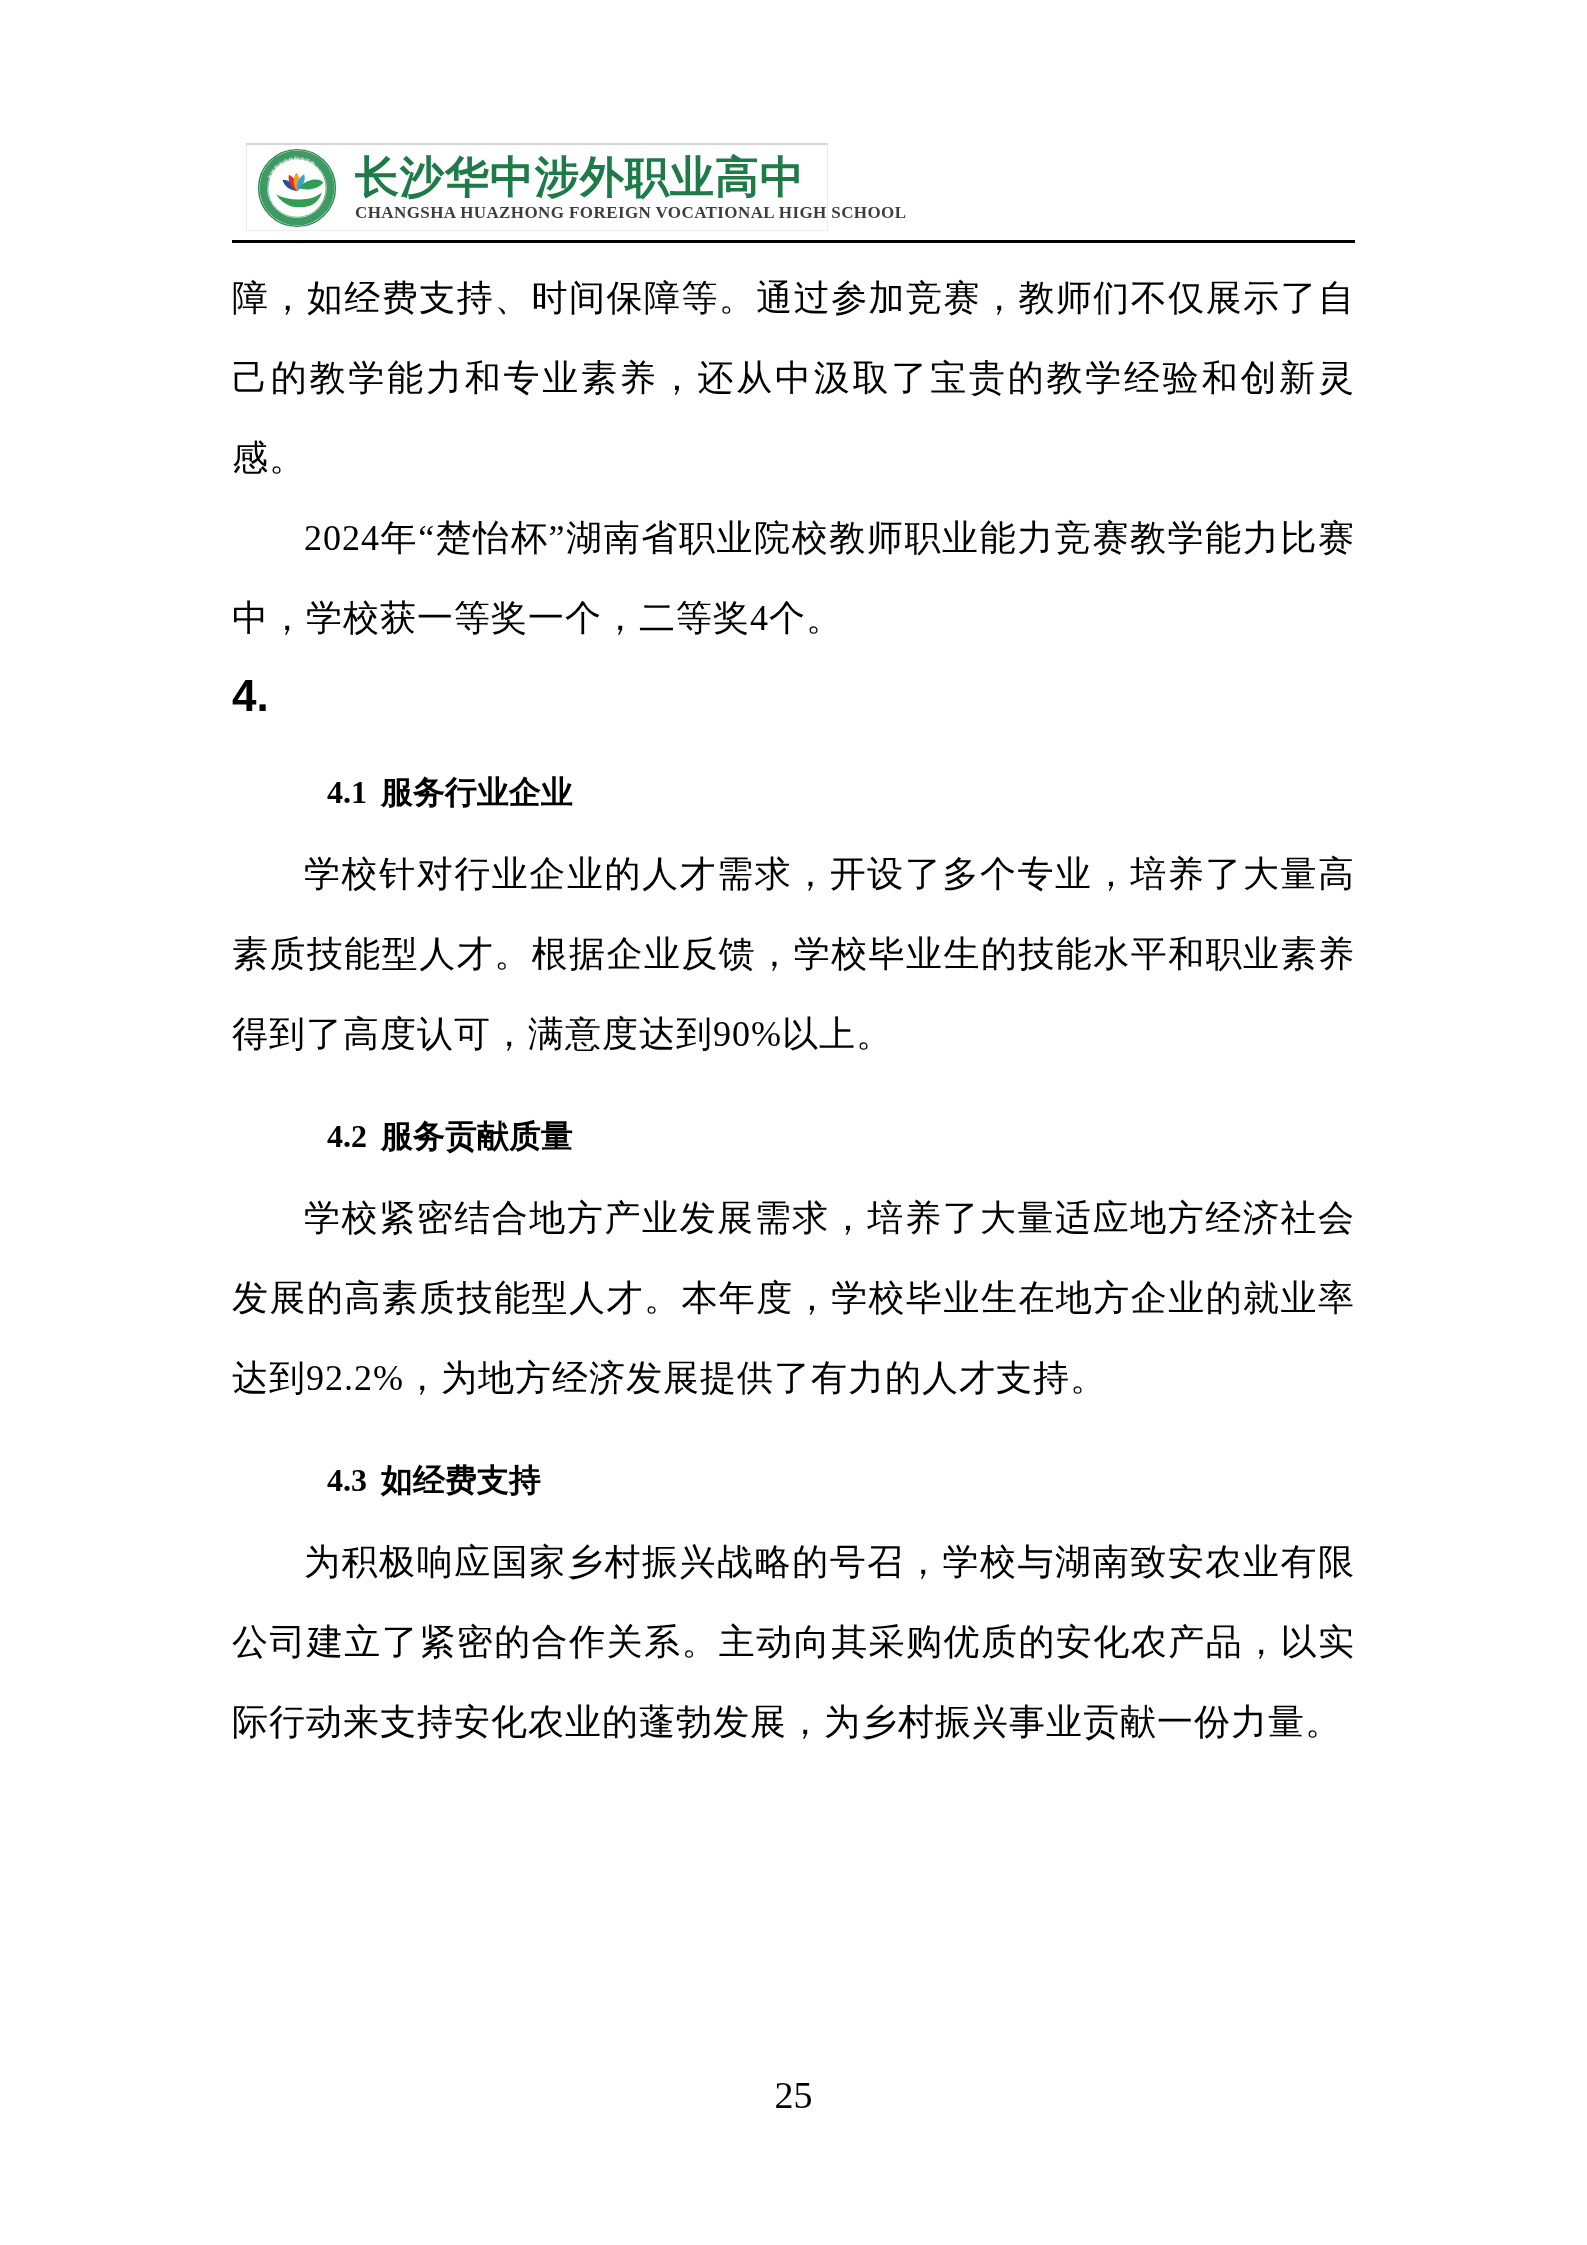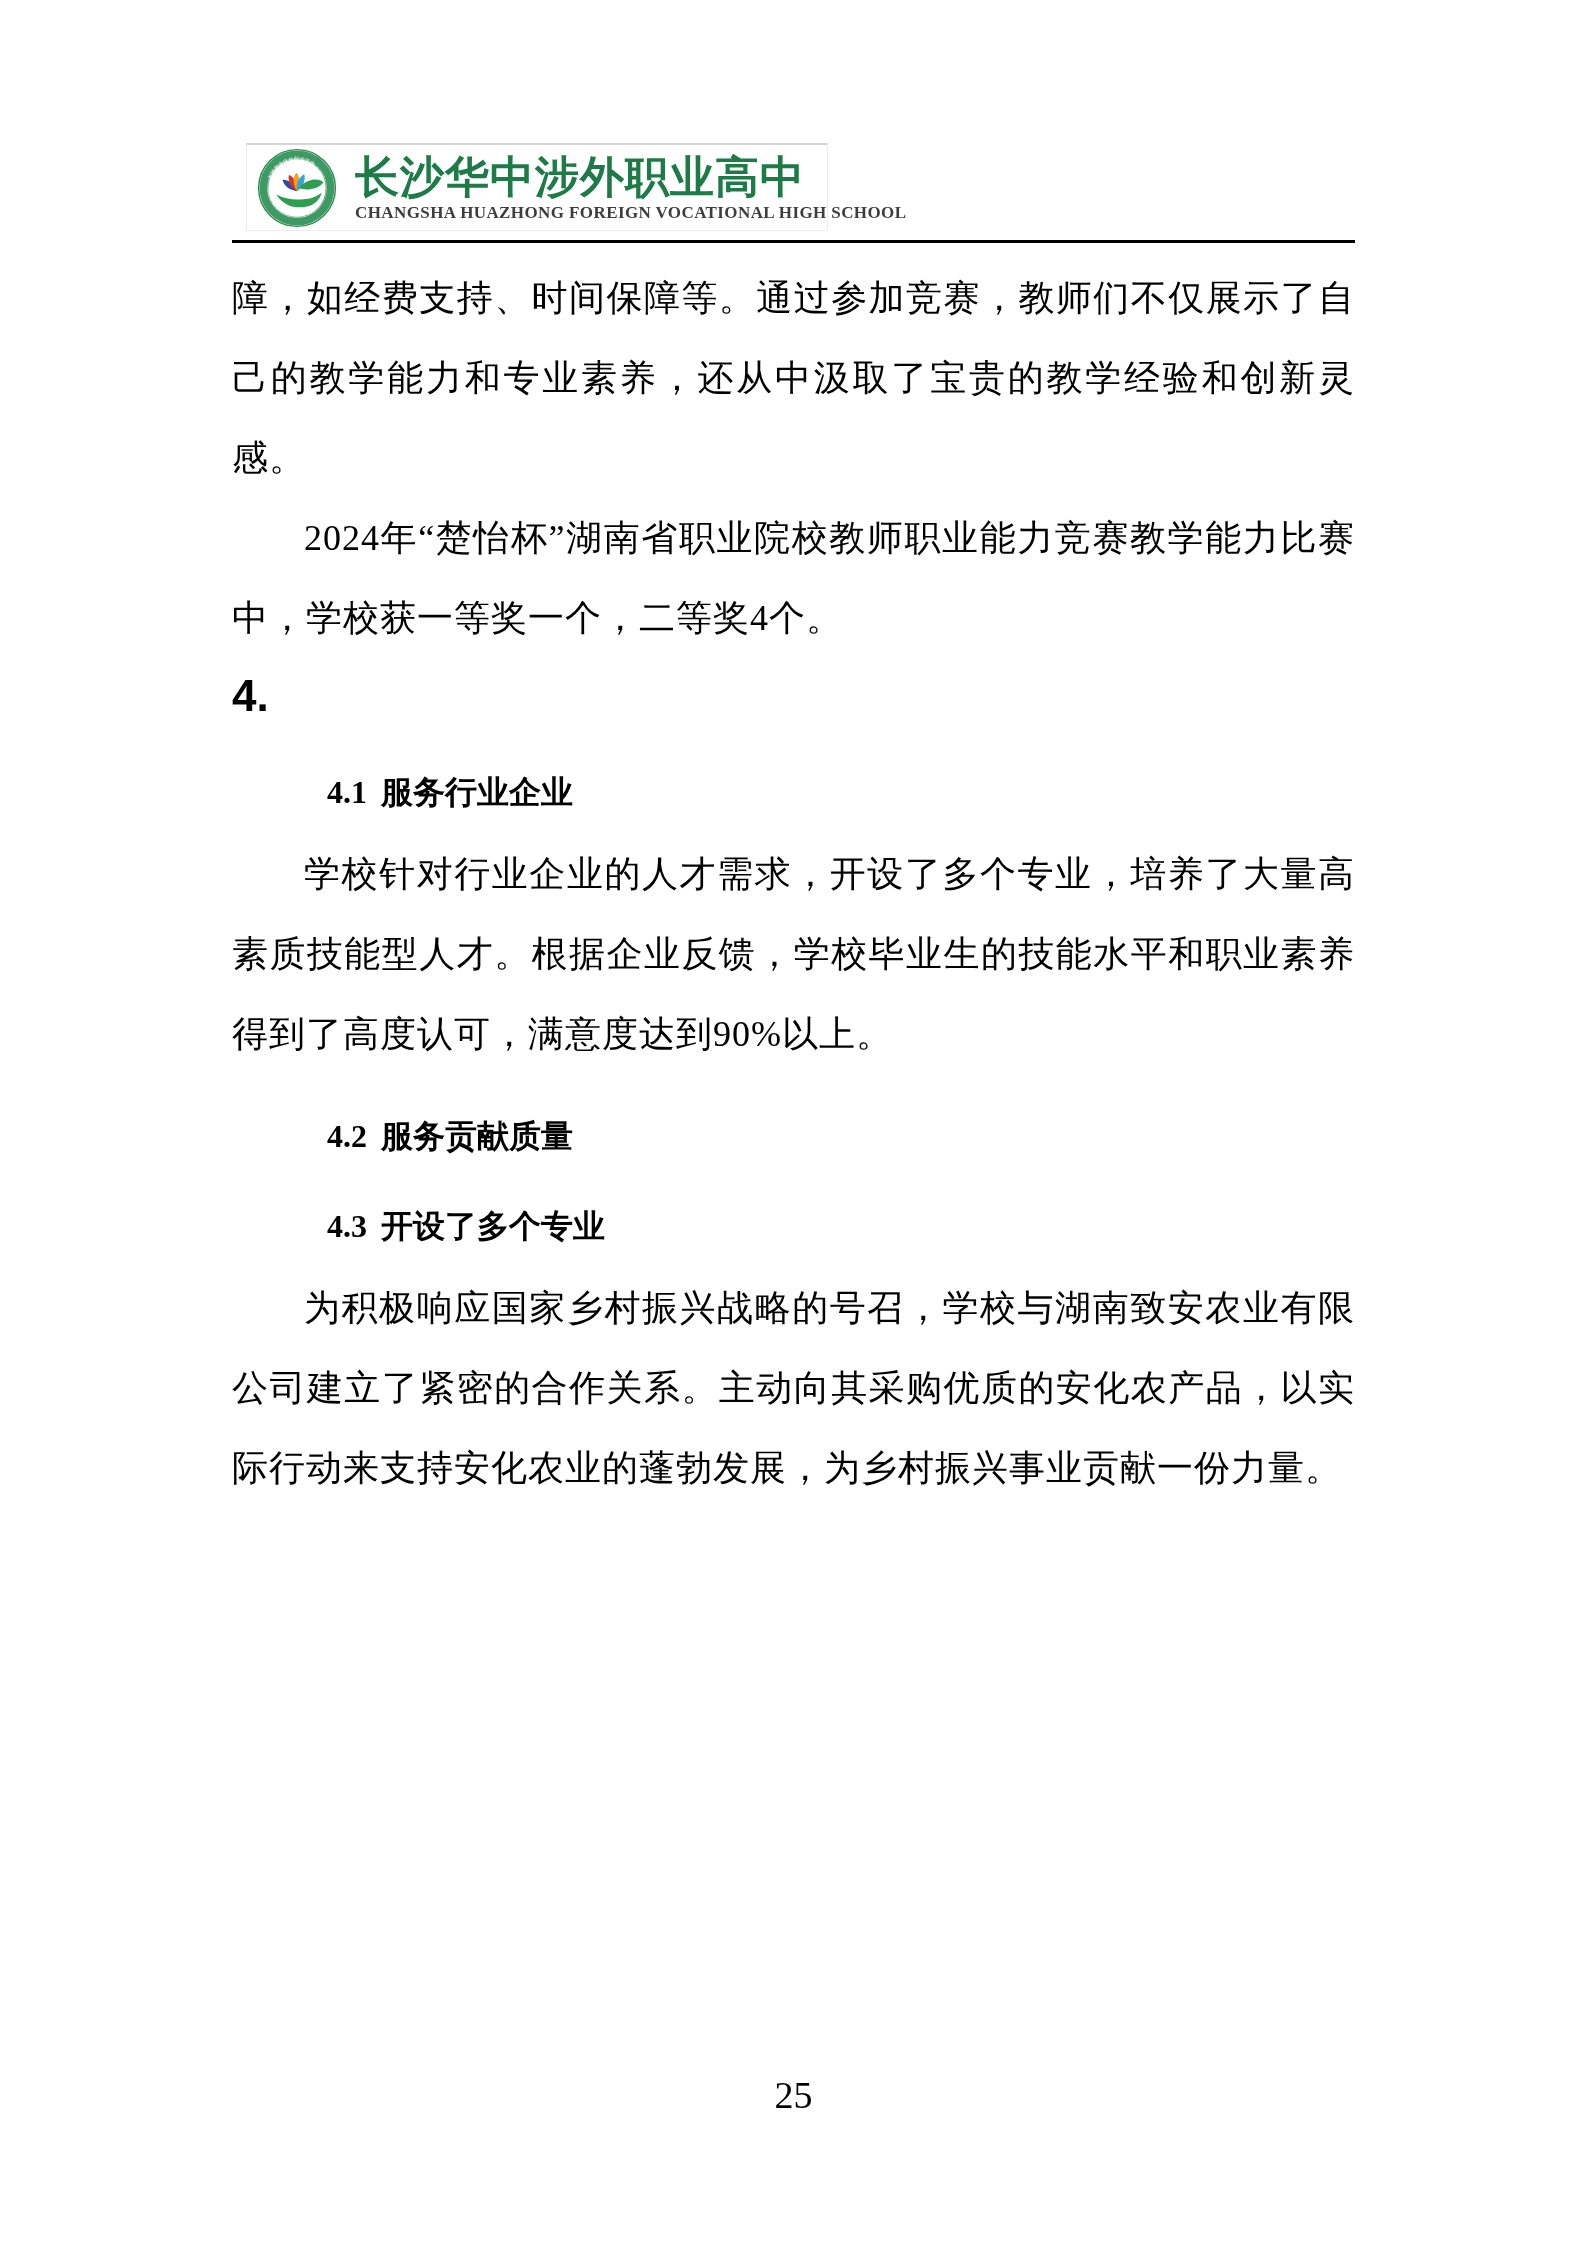--- a/index.html
+++ b/index.html
@@ -123,24 +123,25 @@
     <h3 class="subsection">
       <span class="num">4.1</span>
       <span>服务行业企业</span>
     </h3>
     <p class="indent">学校针对行业企业的人才需求，开设了多个专业，培养了大量高素质技能型人才。根据企业反馈，学校毕业生的技能水平和职业素养得到了高度认可，满意度达到90%以上。</p>
 
     <h3 class="subsection tight">
       <span class="num">4.2</span>
       <span>服务贡献质量</span>
     </h3>
+    <p class="indent">学校紧密结合地方产业发展需求，培养了大量适应地方经济社会发展的高素质技能型人才。本年度，学校毕业生在地方企业的就业率达到92.2%，为地方经济发展提供了有力的人才支持。</p>
 
     <h3 class="subsection tight">
       <span class="num">4.3</span>
-      <span>开设了多个专业</span>
+      <span>如经费支持</span>
     </h3>
     <p class="indent">为积极响应国家乡村振兴战略的号召，学校与湖南致安农业有限公司建立了紧密的合作关系。主动向其采购优质的安化农产品，以实际行动来支持安化农业的蓬勃发展，为乡村振兴事业贡献一份力量。</p>
 
   </div>
 
   <div class="footer">25</div>
 
 </div>
 
 </body></html>

